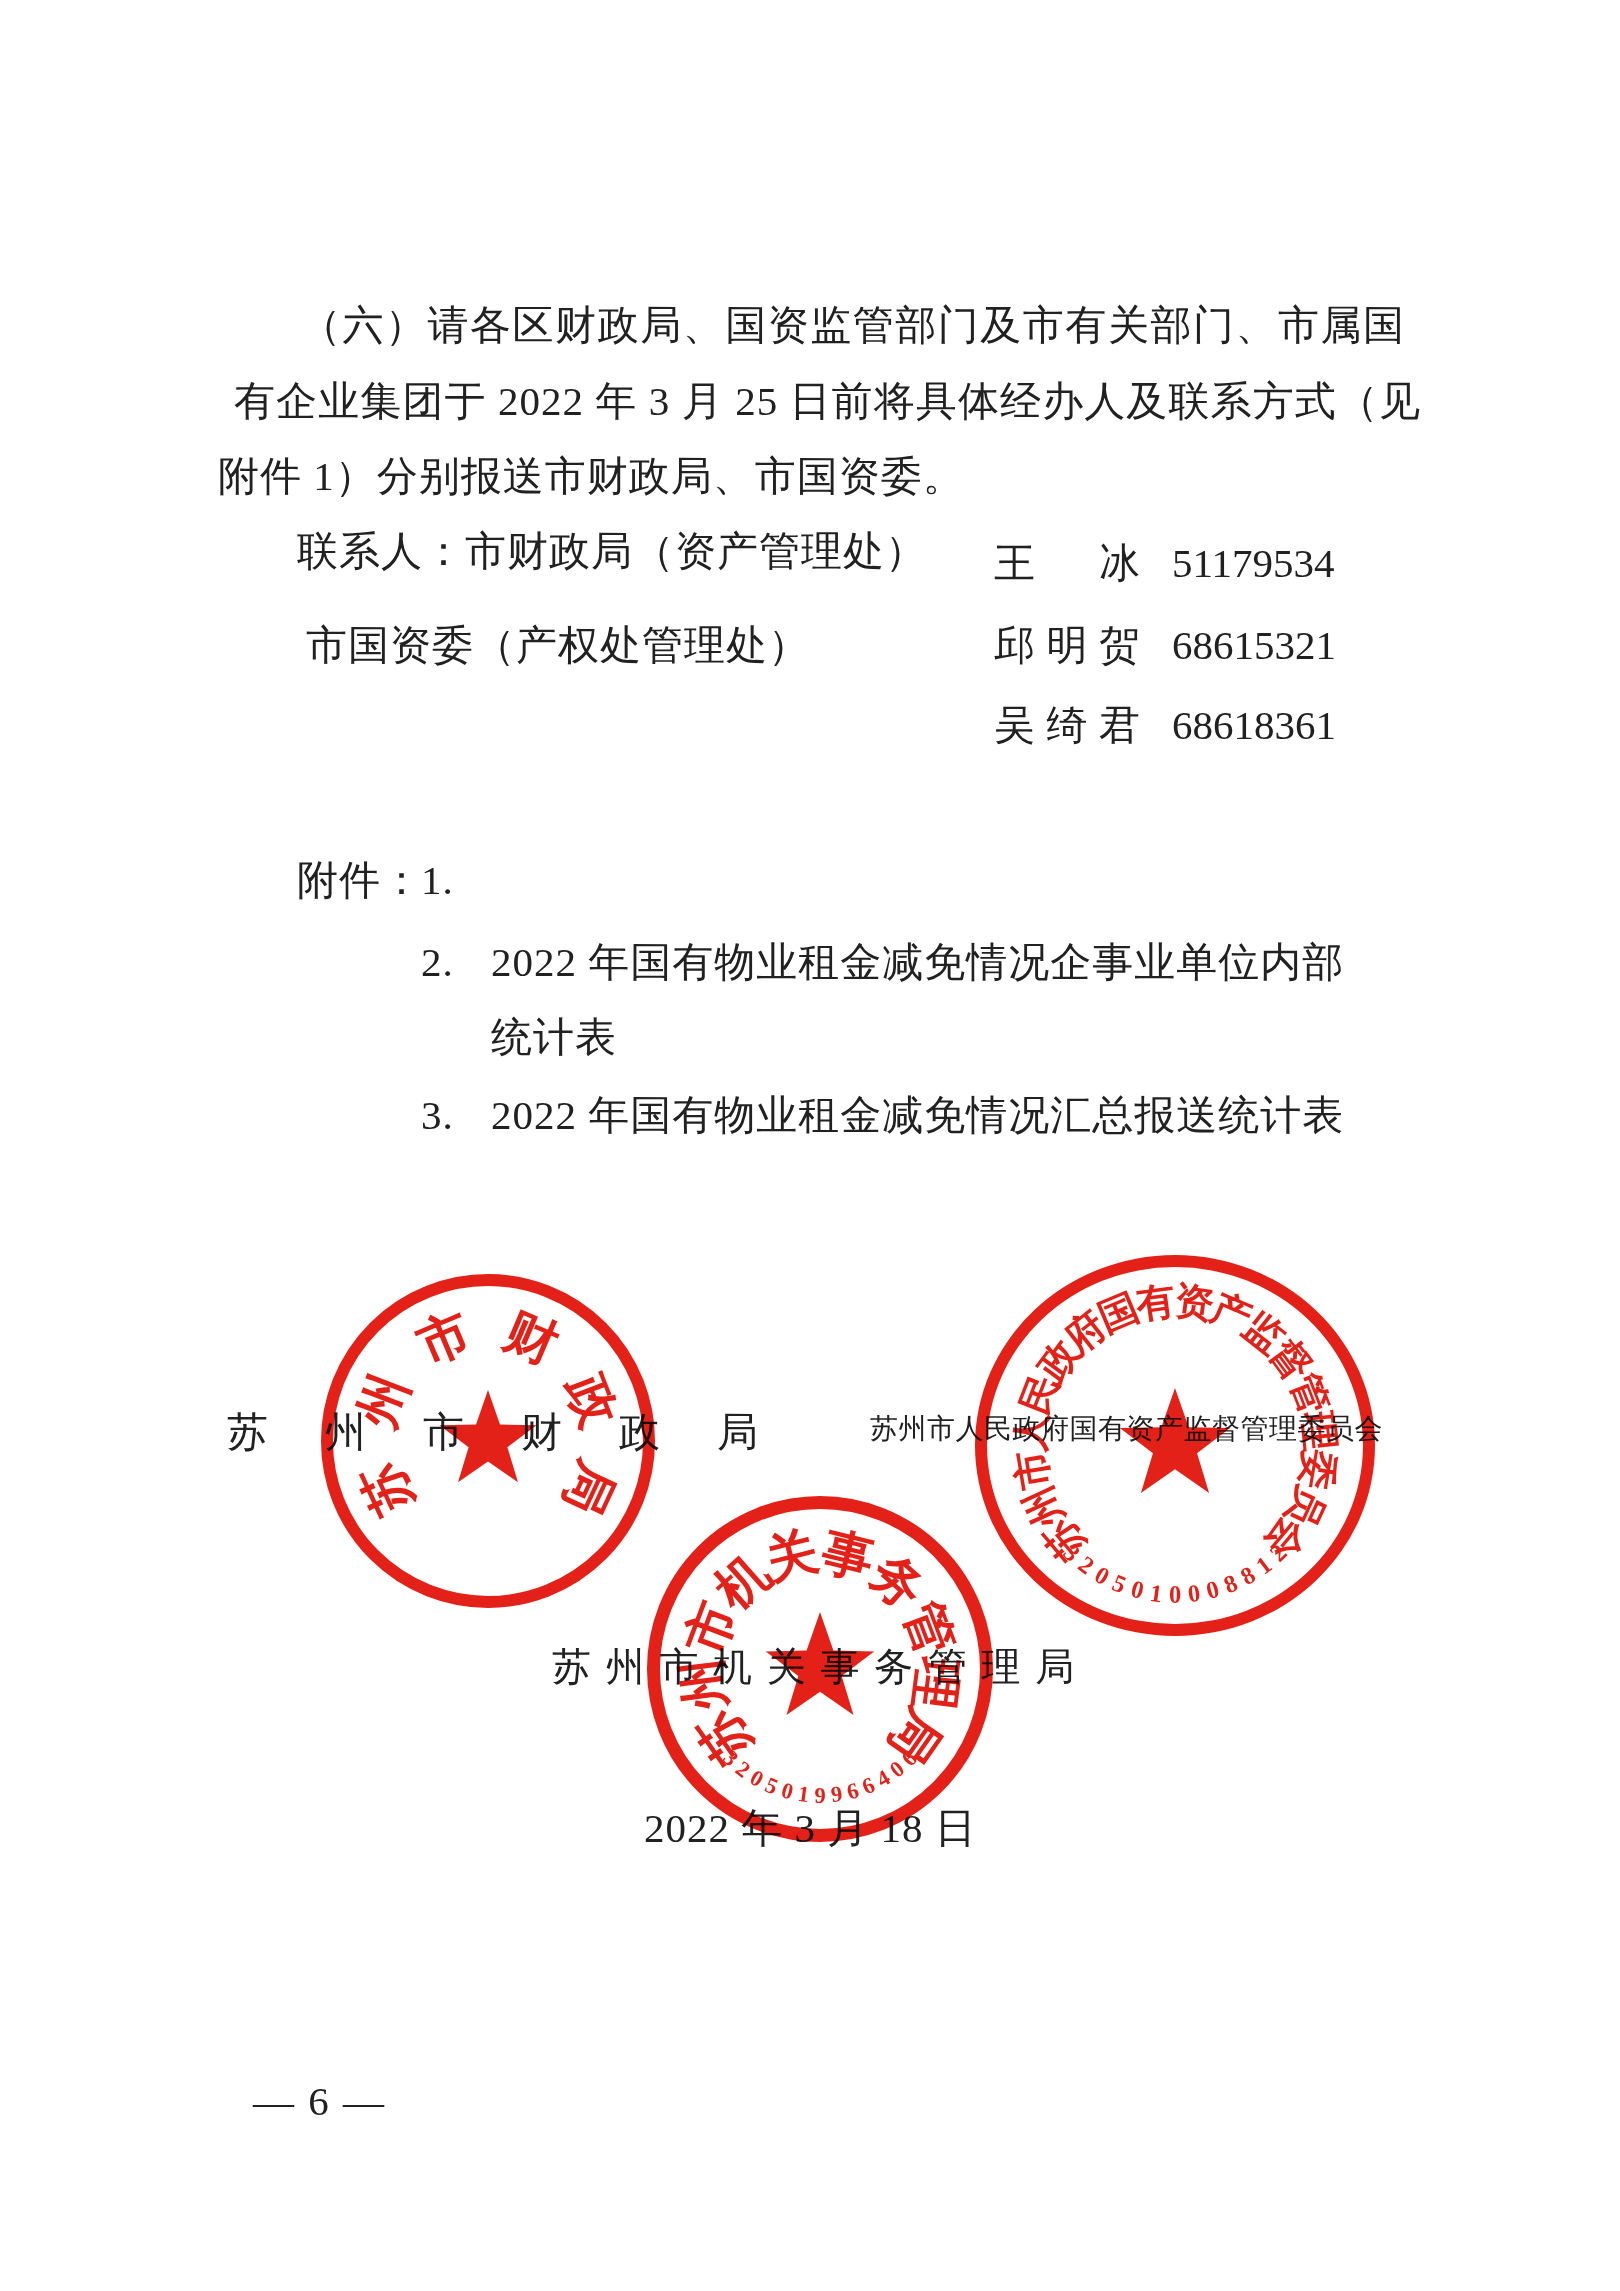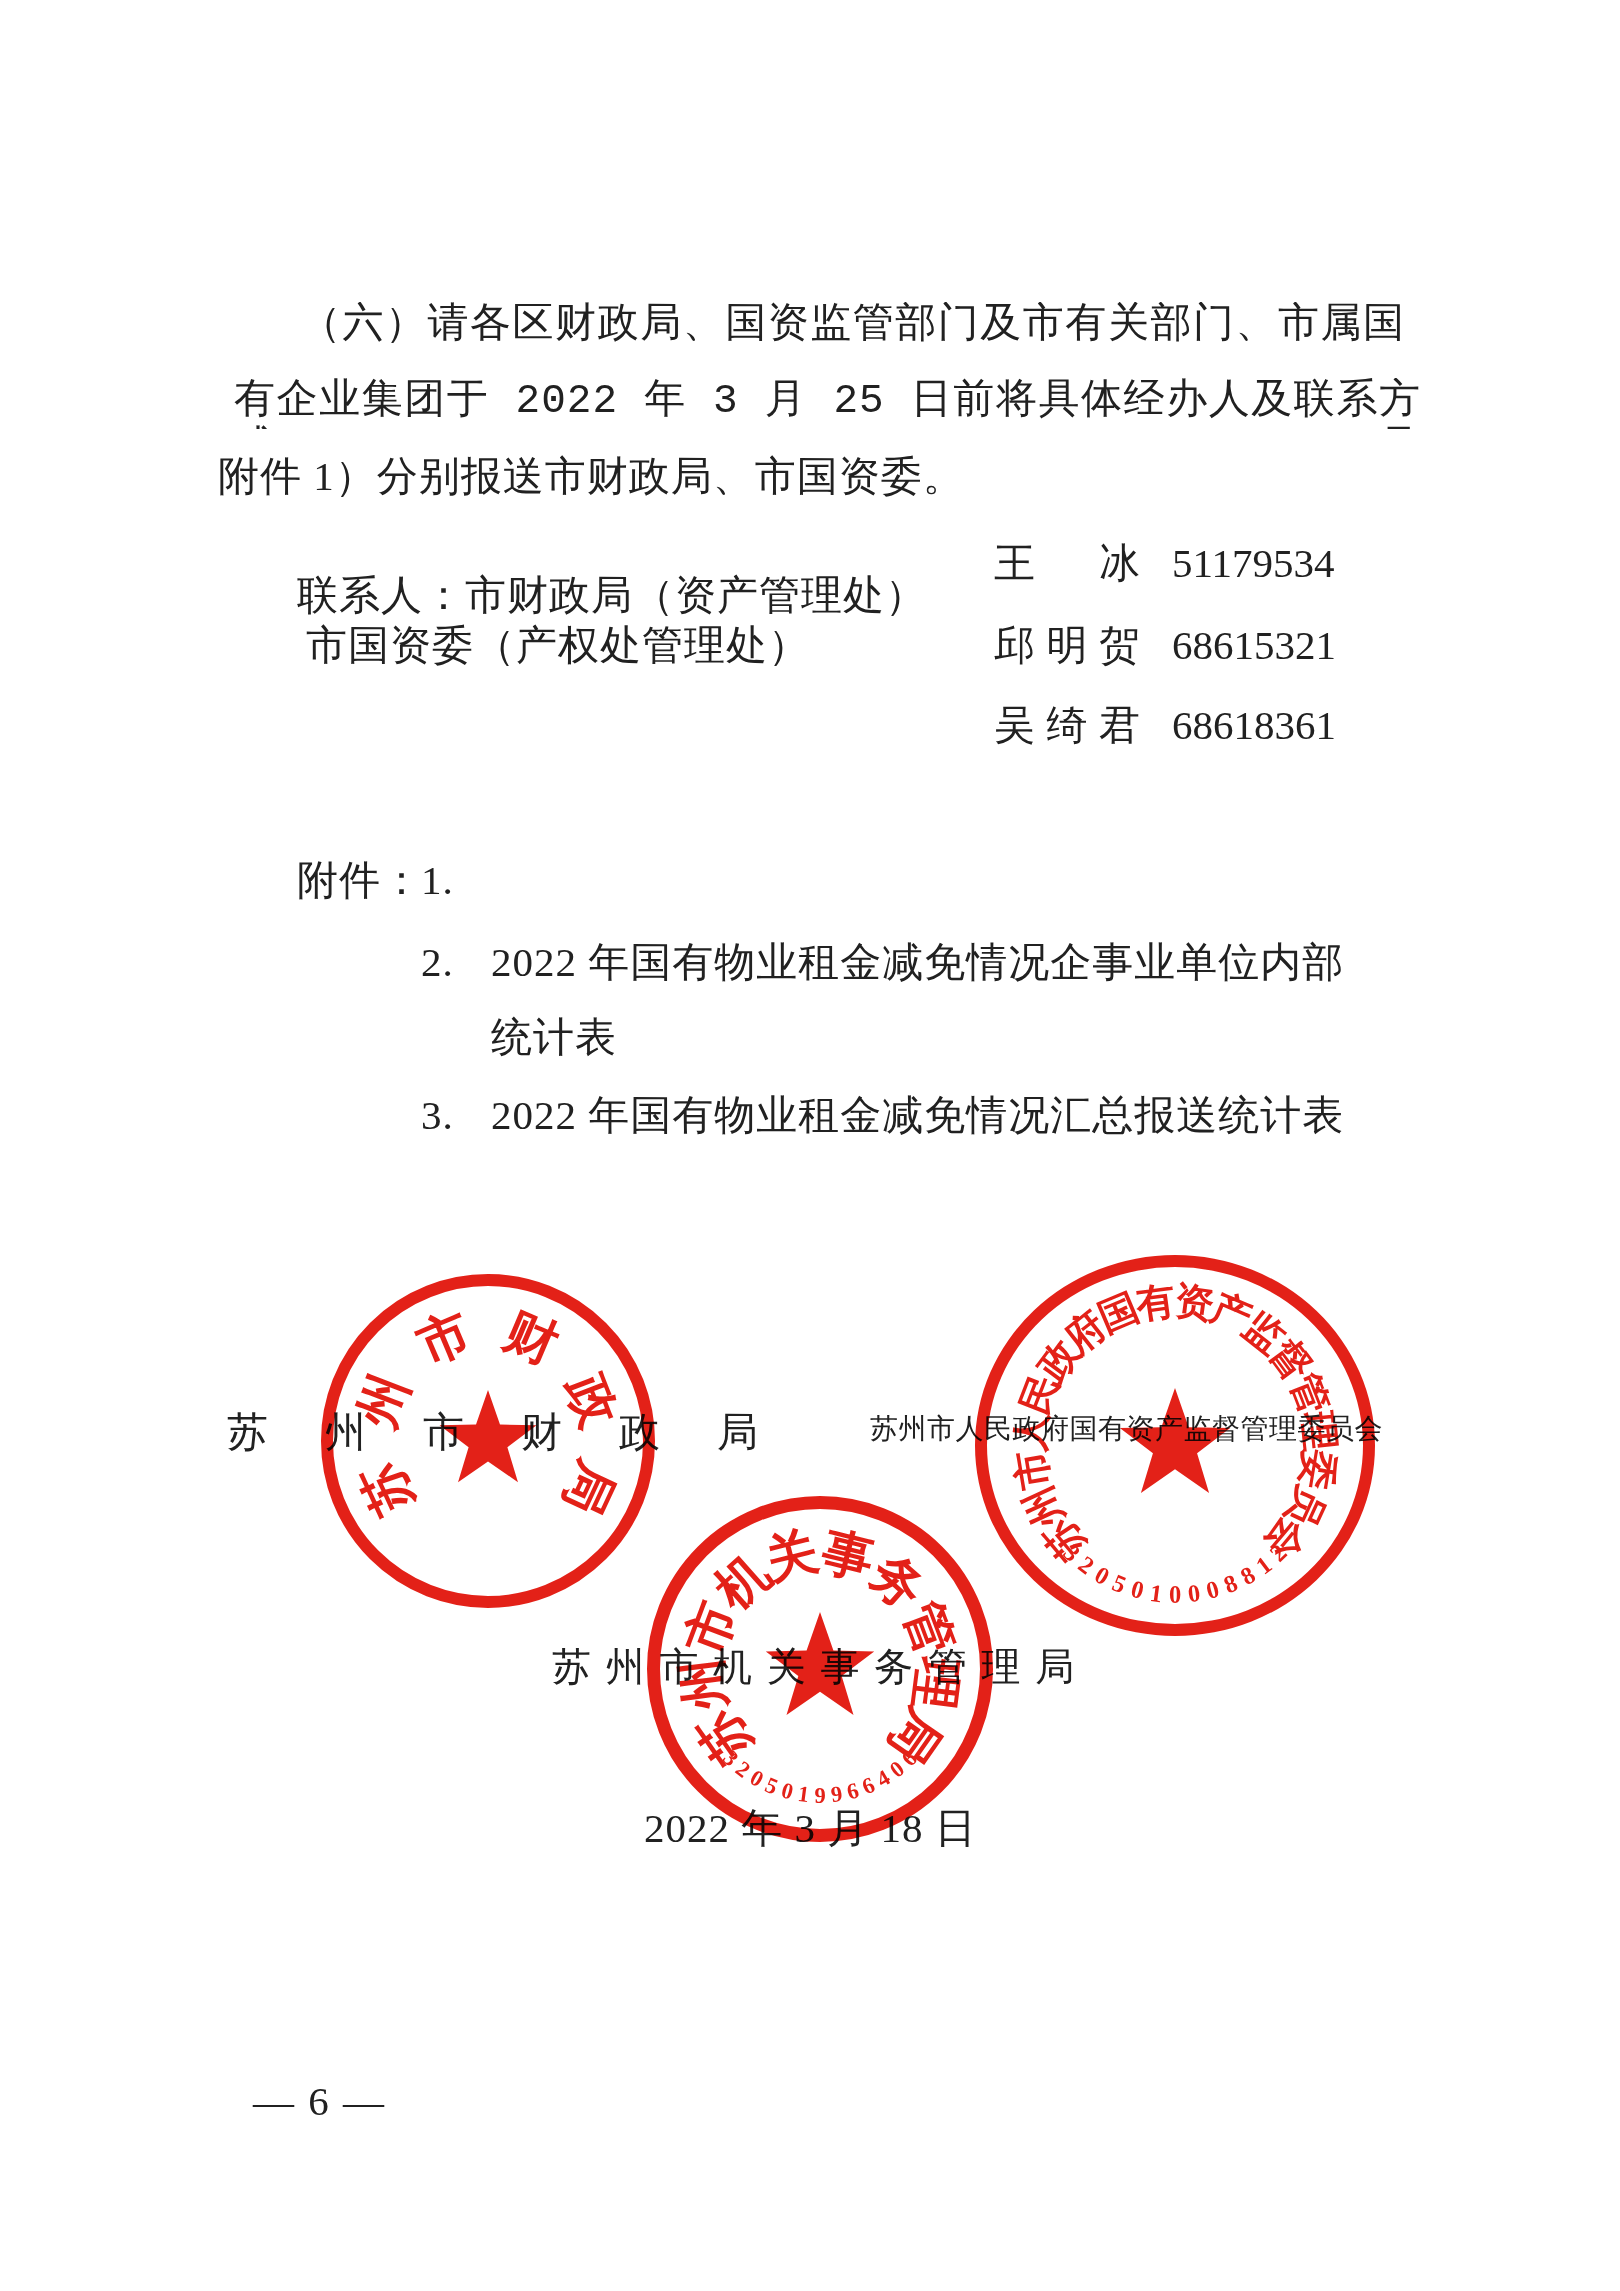--- a/index.html
+++ b/index.html
@@ -19,21 +19,20 @@
     line-height:1.15;
     letter-spacing:1px;
     color:#212121;
   }
   .jline{
     white-space:normal;
     text-align:justify;
     text-align-last:justify;
     overflow:hidden;
     height:51px;
-    font-family:Liberation Mono, monospace;
   }
   .name-col{
     width:147px;
     text-align:justify;
     text-align-last:justify;
     overflow:hidden;
     height:51px;
   }
   .phone-col{letter-spacing:0;}
   .left-org{letter-spacing:57px;}
@@ -66,21 +65,21 @@
 </style>
 </head>
 <body>
 
 <div class="page">
 
   <div class="t jline" style="left:300px;top:302px;width:1105px">（六）请各区财政局、国资监管部门及市有关部门、市属国</div>
   <div class="t jline" style="left:234px;top:378px;width:1187px">有企业集团于 2022 年 3 月 25 日前将具体经办人及联系方式（见</div>
   <div class="t" style="left:218px;top:453px">附件 1）分别报送市财政局、市国资委。</div>
 
-  <div class="t" style="left:297px;top:572px">联系人：市财政局（资产管理处）</div>
+  <div class="t" style="left:297px;top:528px">联系人：市财政局（资产管理处）</div>
   <div class="t name-col" style="left:994px;top:540px">王　冰</div>
   <div class="t phone-col" style="left:1172px;top:540px">51179534</div>
 
   <div class="t" style="left:306px;top:622px">市国资委（产权处管理处）</div>
   <div class="t name-col" style="left:994px;top:622px">邱明贺</div>
   <div class="t phone-col" style="left:1172px;top:622px">68615321</div>
 
   <div class="t name-col" style="left:994px;top:702px">吴绮君</div>
   <div class="t phone-col" style="left:1172px;top:702px">68618361</div>
 

